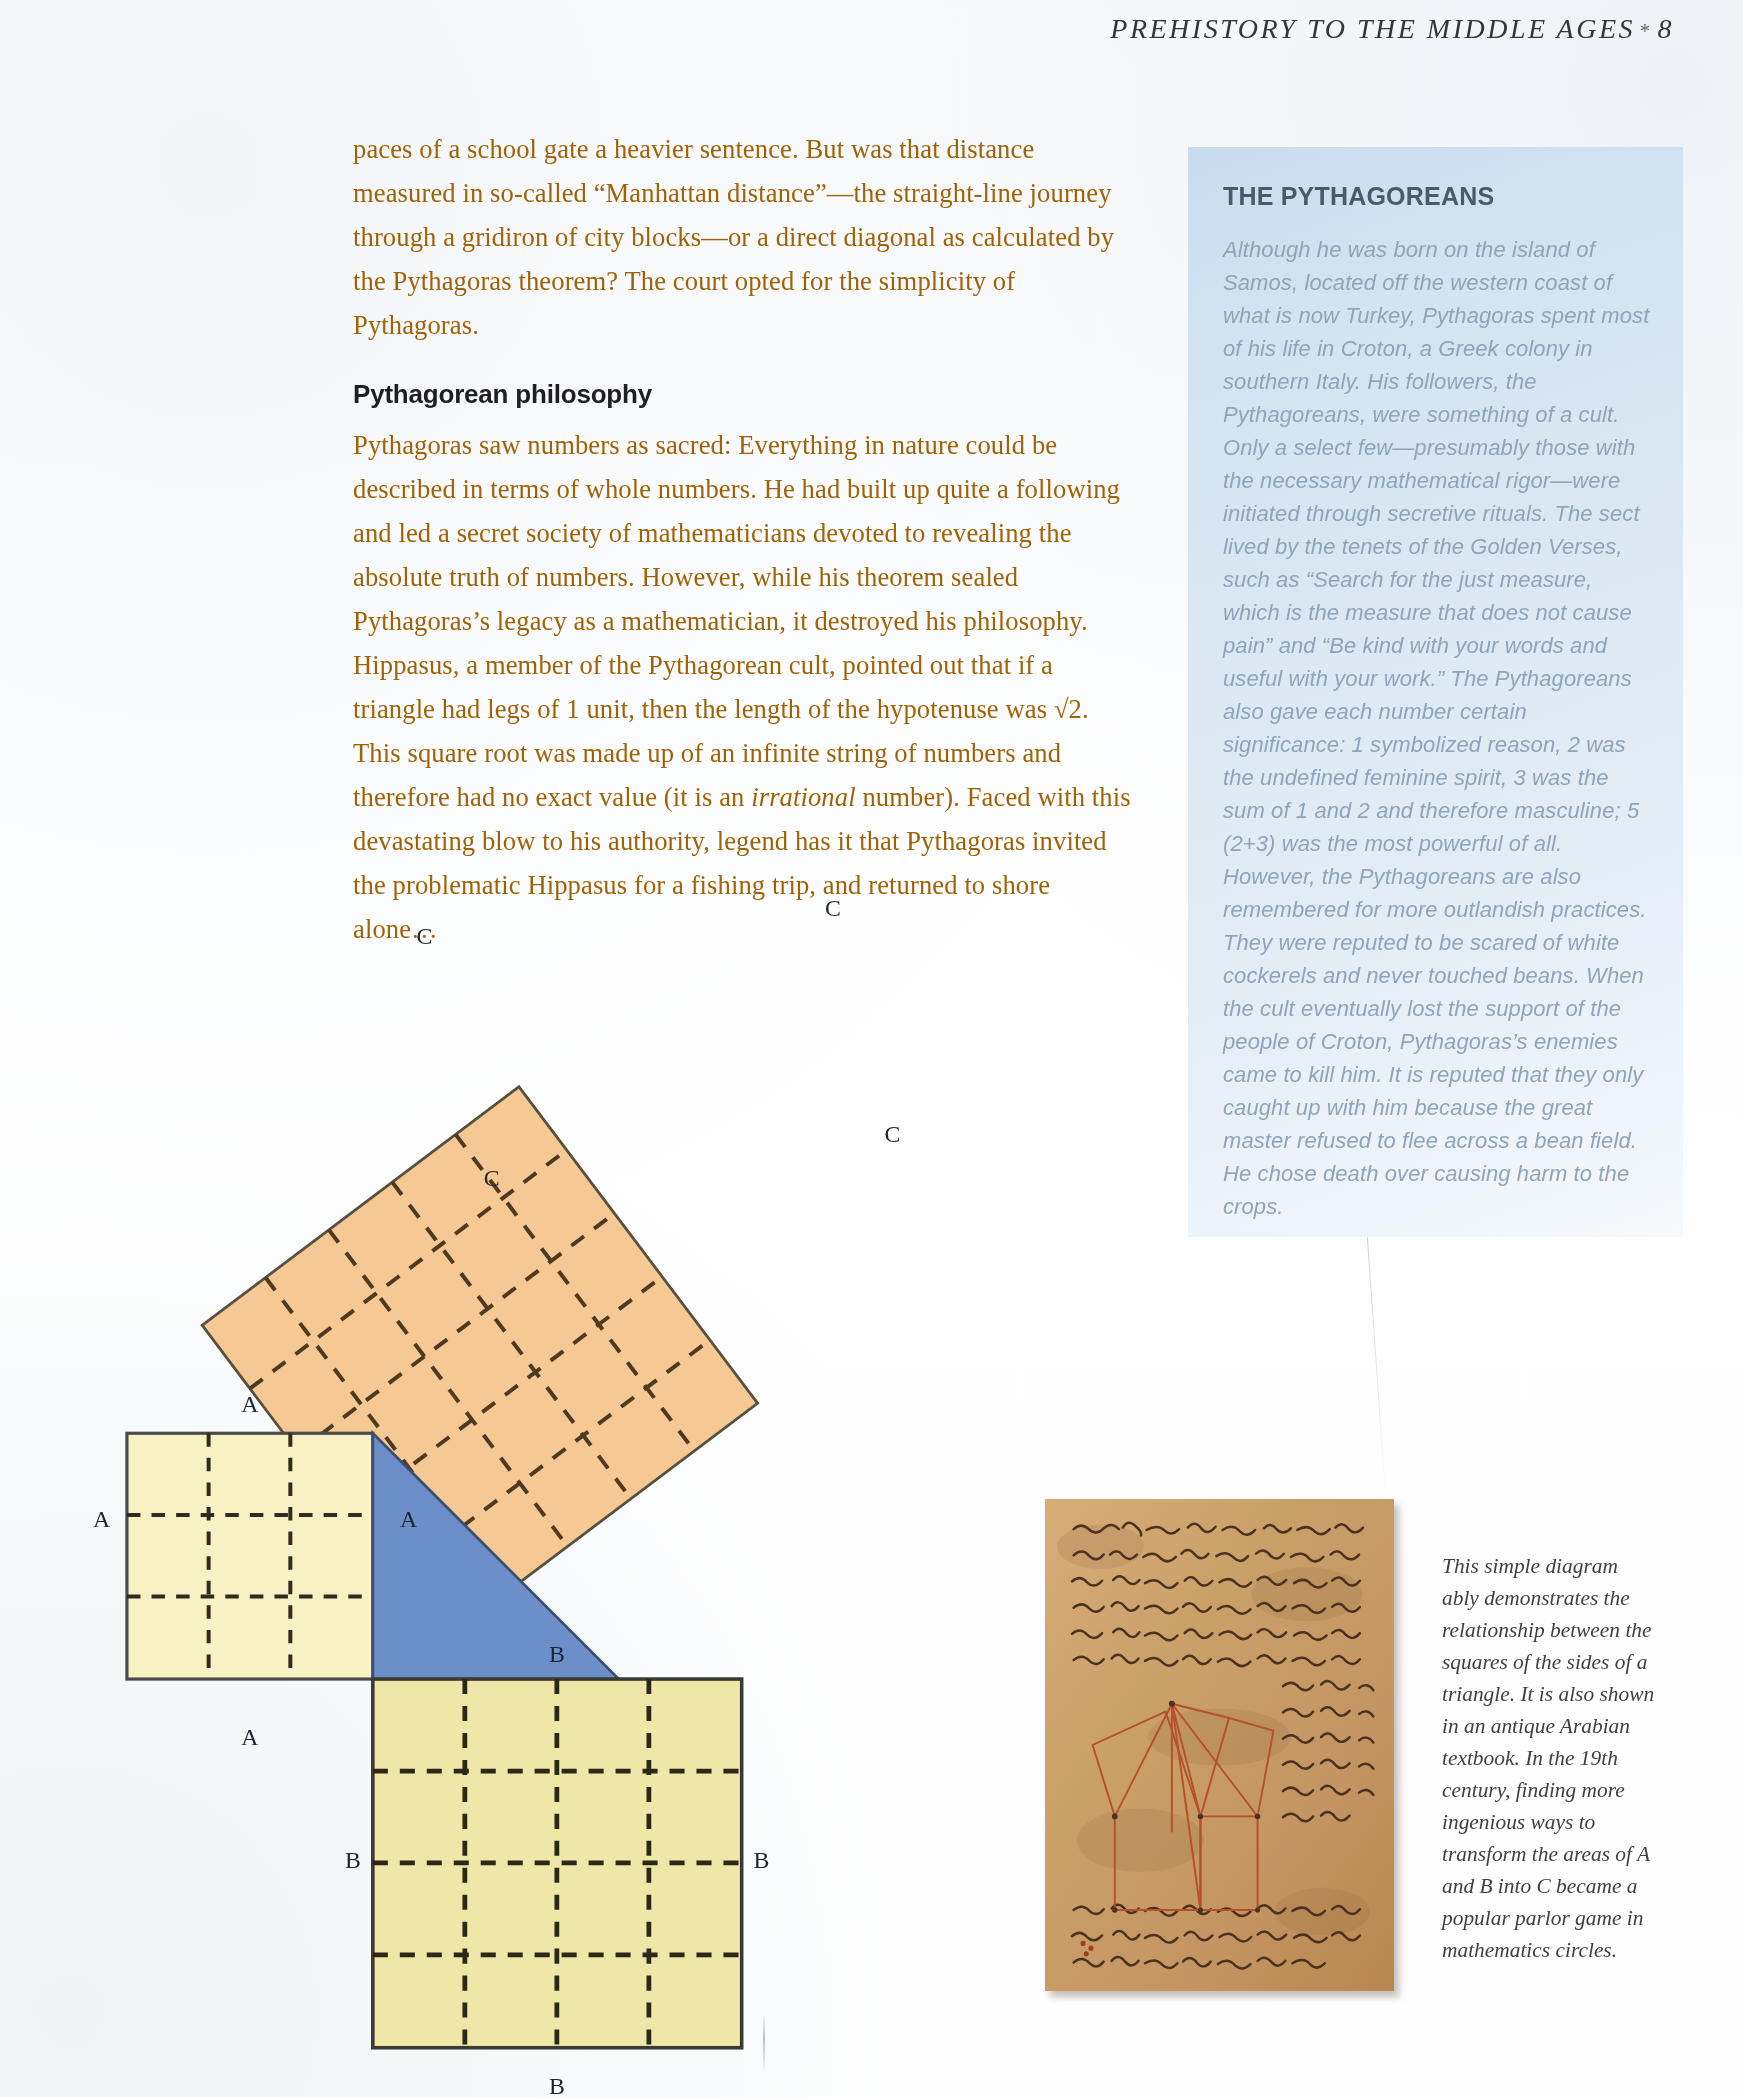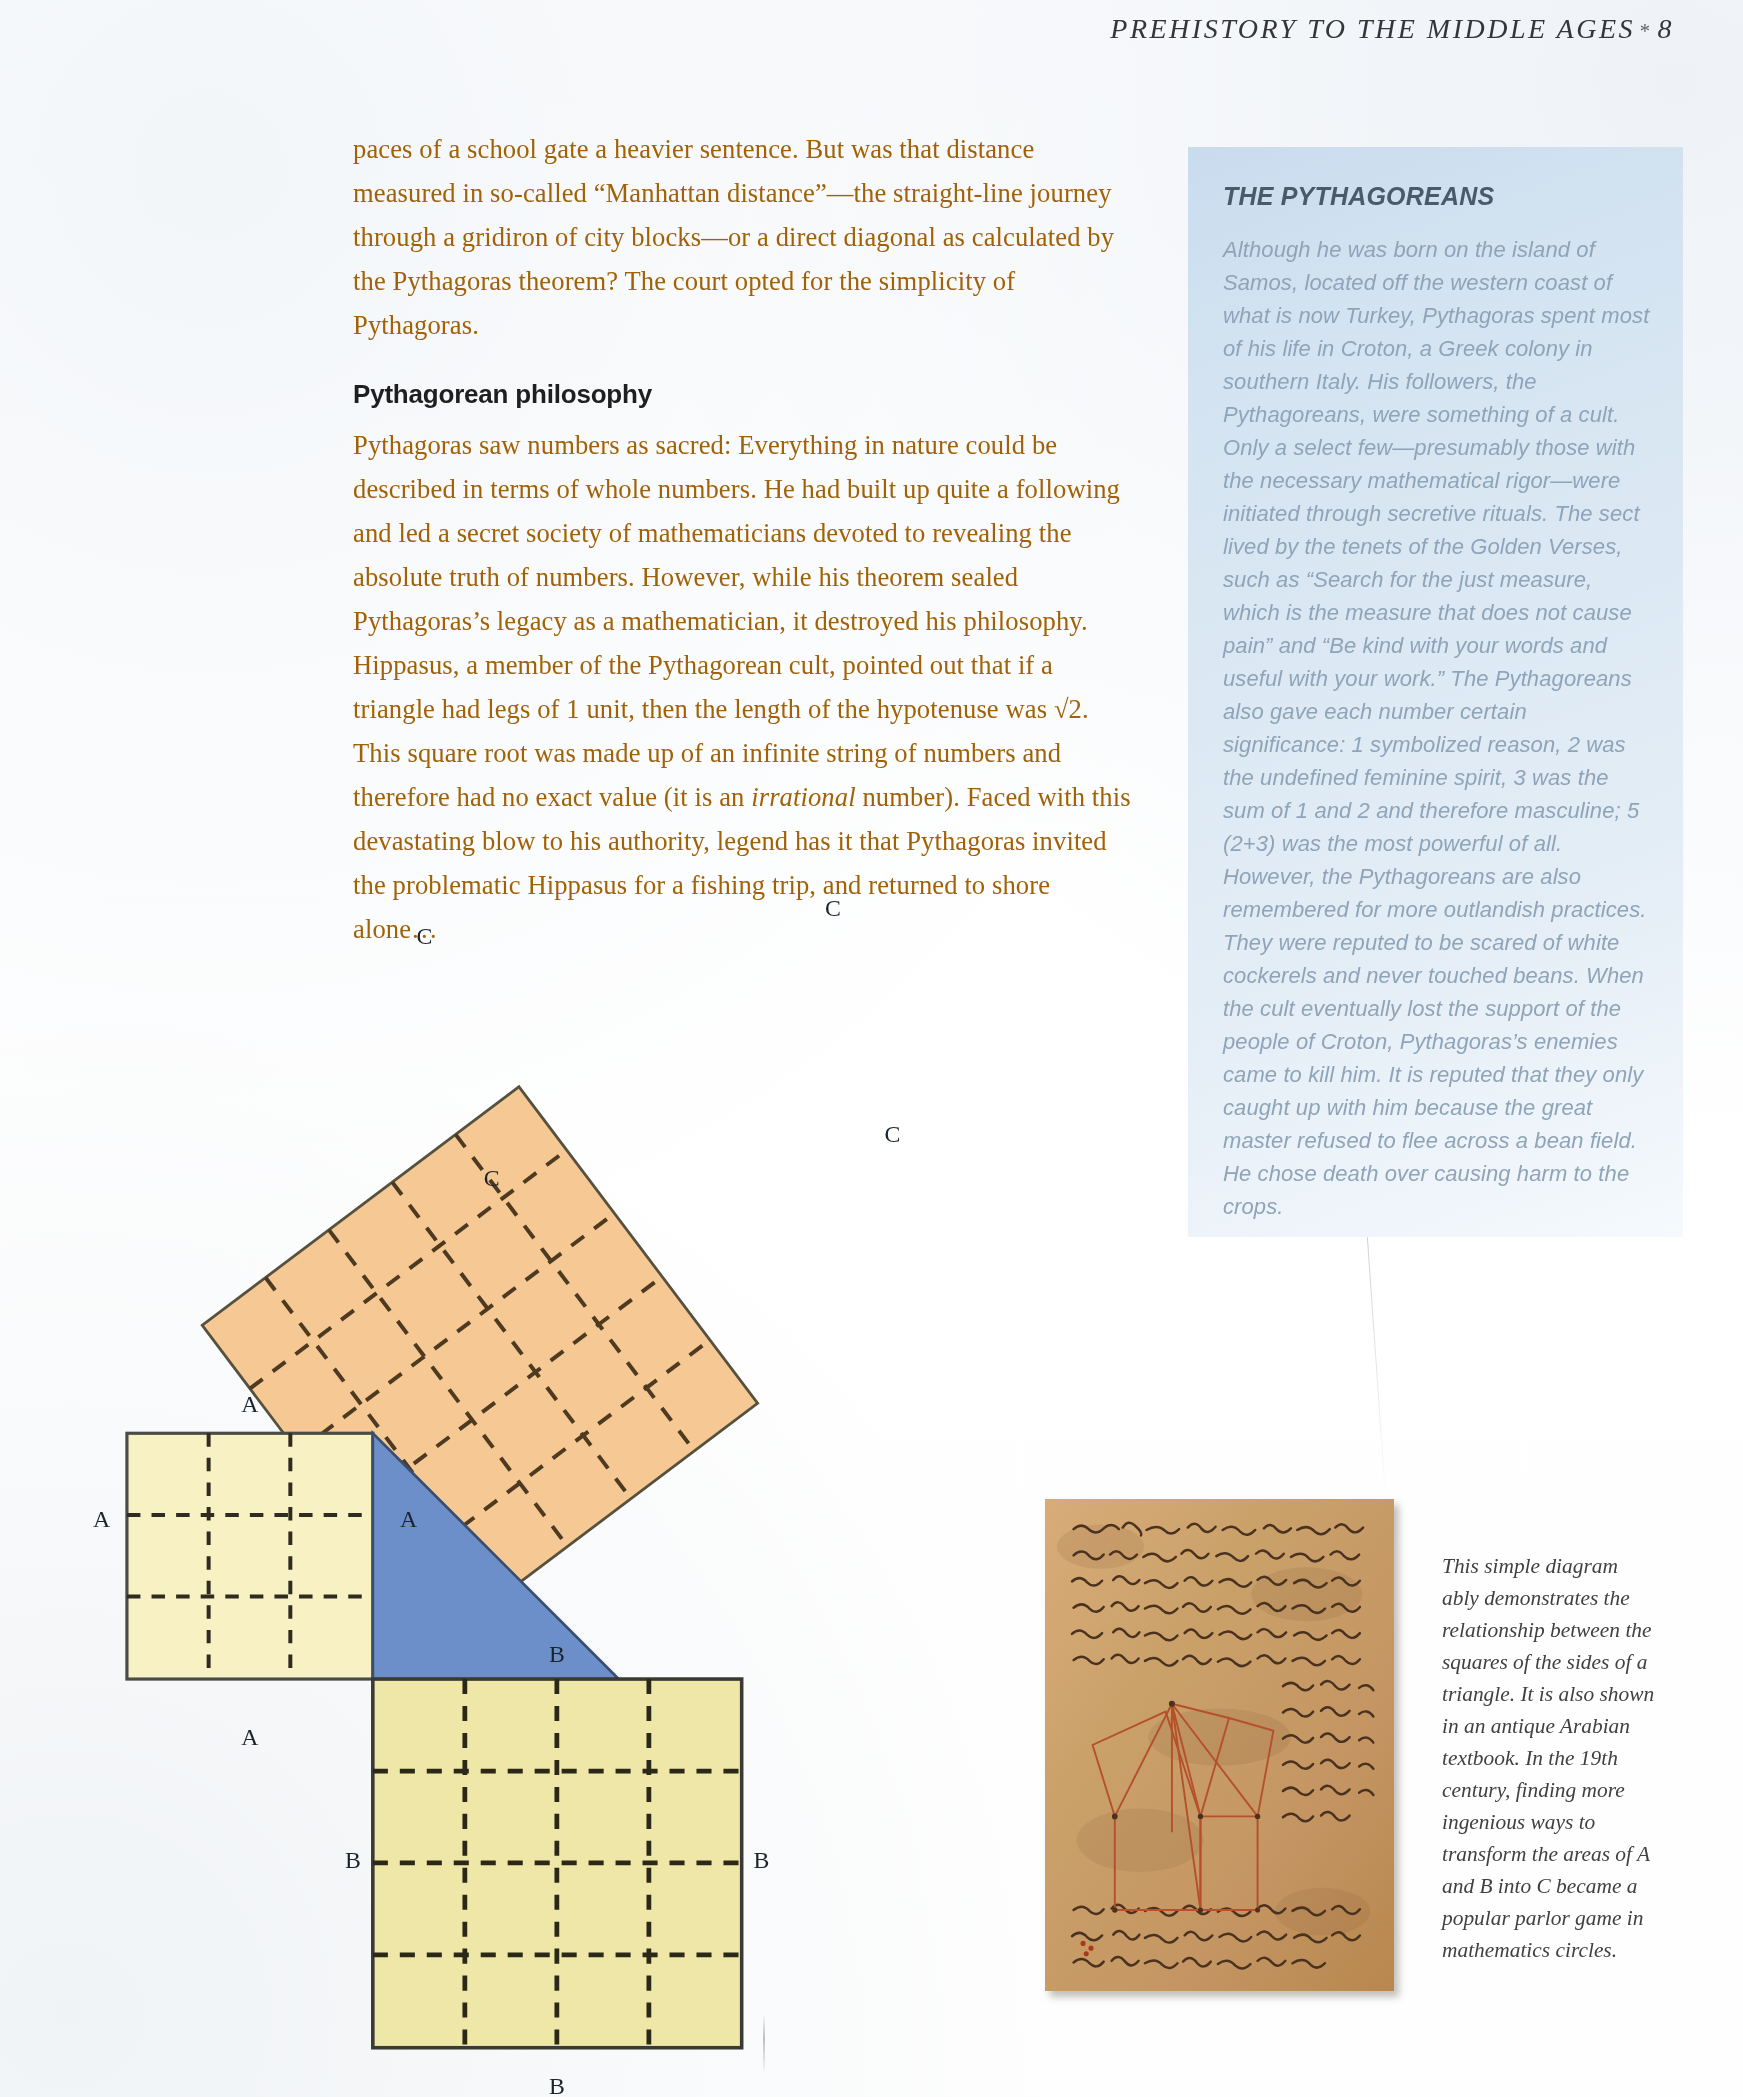--- a/index.html
+++ b/index.html
@@ -68,21 +68,20 @@
       linear-gradient(160deg,#c9dcee 0%, #d3e3f1 18%, #dbe8f3 42%, #e3edf6 68%, #eef4fa 88%, #f6fafd 100%);
   }
   .panel-inner { padding:35px 32px 0 35px; }
   .panel h3 {
     margin:0 0 22px 0;
     font-family:"Liberation Sans", sans-serif;
     font-weight:bold;
     font-size:25px;
     color:#4a5a6a;
     letter-spacing:0.2px;
-    font-style:italic;
   }
   .panel p {
     margin:0;
     font-family:"Liberation Sans", sans-serif;
     font-size:22px;
     line-height:33px;
     color:#8fa4b8;
     letter-spacing:0.1px;
     font-style:italic;
   }

